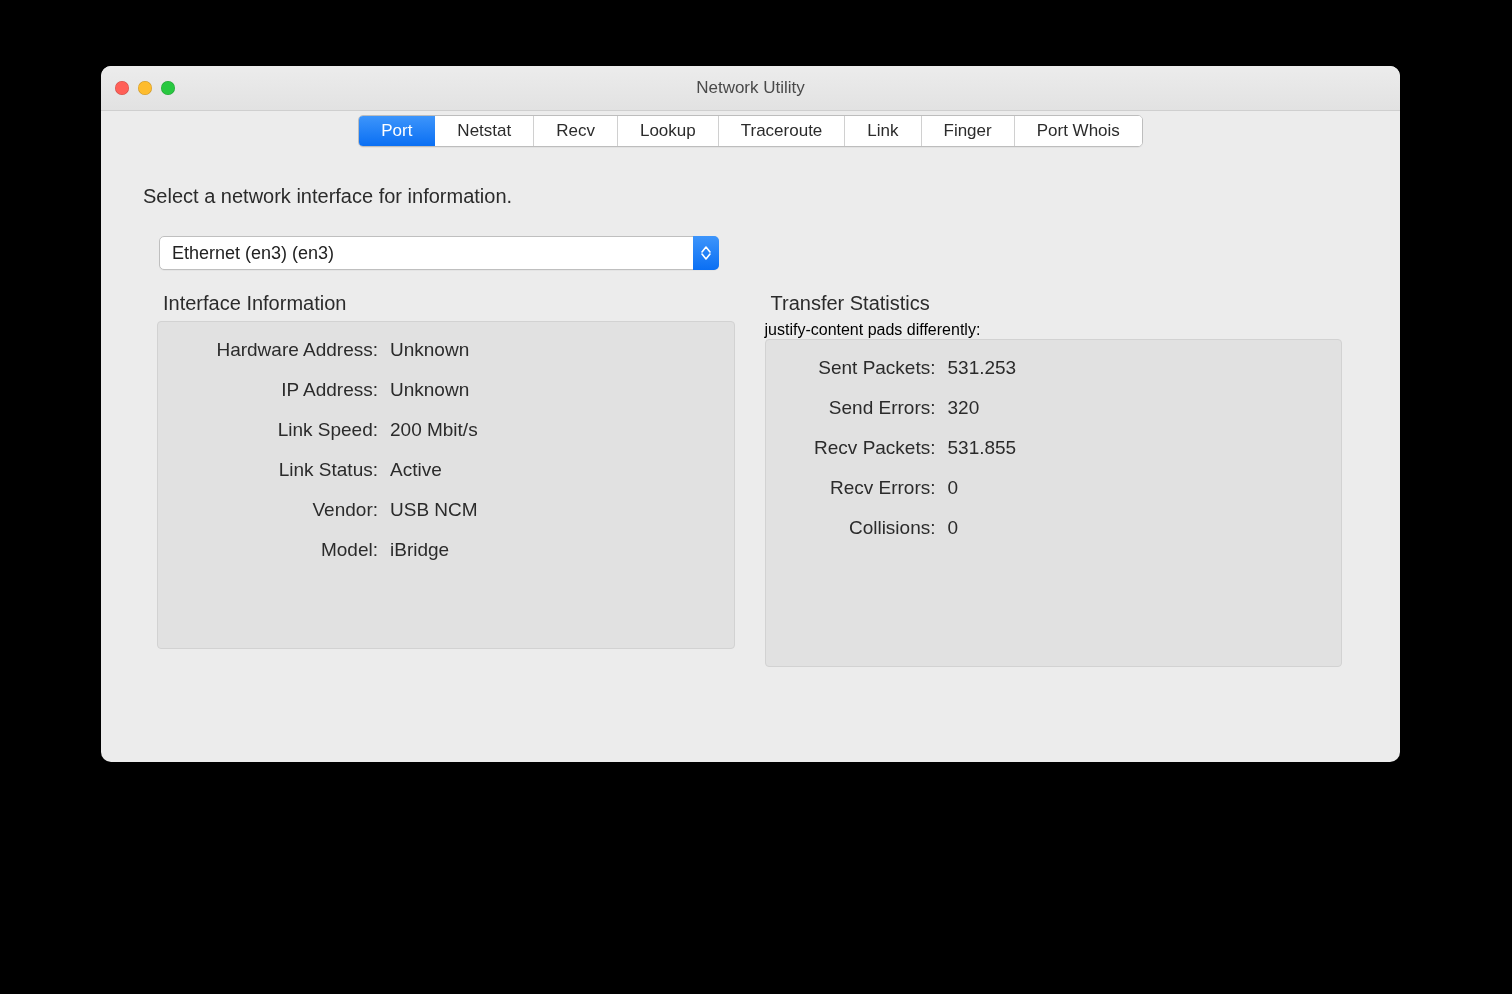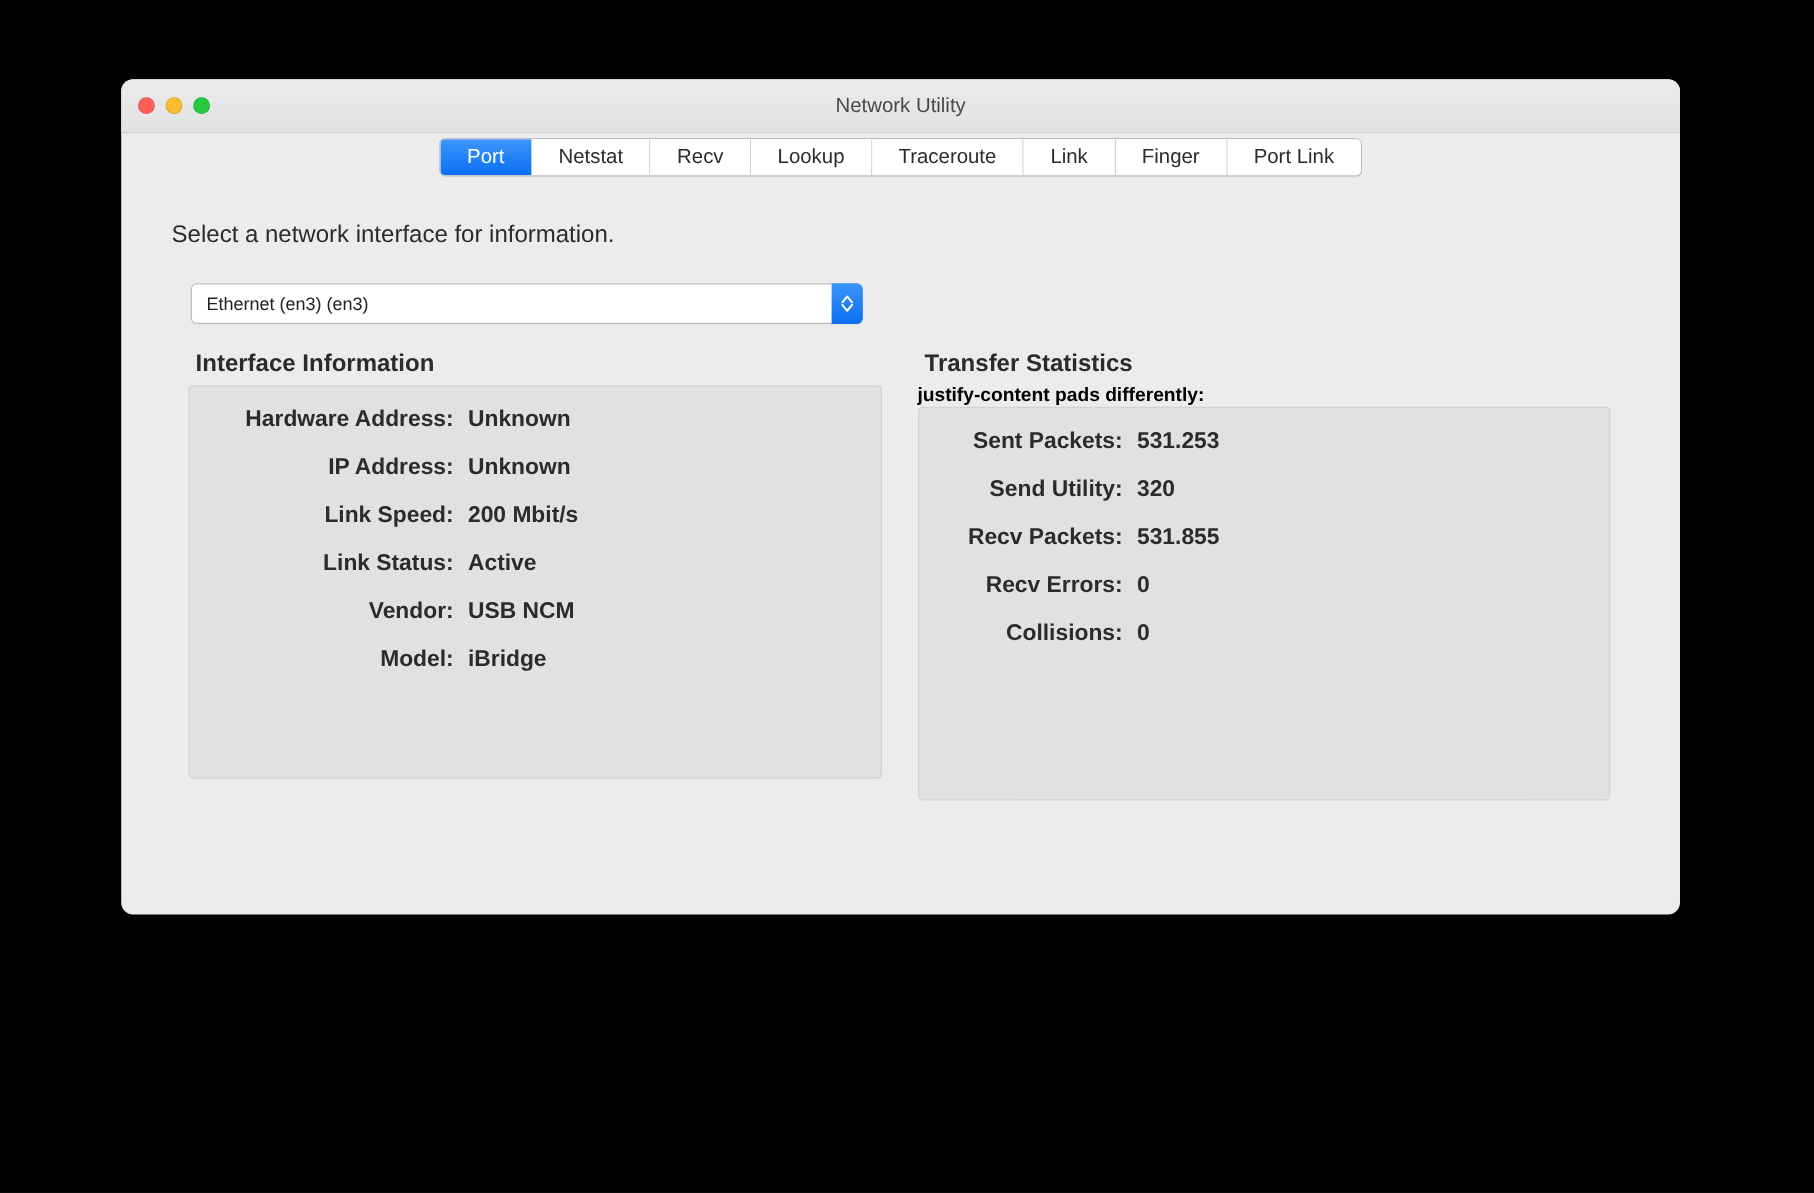--- a/index.html
+++ b/index.html
@@ -105,21 +105,21 @@
   }
   .select-wrap .box {
     position:absolute;
     left:0; top:0; right:0; bottom:0;
     background:#fff;
     border:1px solid #bfbfbf;
     border-radius:5px;
     display:flex;
     align-items:center;
     padding-left:12px;
-    font-size:15px;
+    font-size:18px;
     color:#222;
     box-shadow: 0 1px 0 rgba(0,0,0,0.03);
   }
   .select-wrap .arrows {
     position:absolute;
     right:0; top:0; bottom:0;
     width:26px;
     background: linear-gradient(#3d95fb,#0a6ff3);
     border-radius: 0 5px 5px 0;
     display:flex;
@@ -127,21 +127,20 @@
     align-items:center;
     justify-content:center;
     gap:0px;
   }
   .select-wrap .arrows svg { display:block; }
 
   .panels {
     display:flex;
     gap: 30px;
     padding: 0 14px;
-    font-weight: bold;
   }
   .panel-wrap { flex:1; }
   .panel-title {
     font-size: 20px;
     color:#2b2b2b;
     margin: 0 0 6px 6px;
   }
   .panel {
     background:#e1e1e1;
     border:1px solid #d2d2d2;
@@ -183,21 +182,21 @@
 
   <div class="tabrow">
     <div class="tabs">
       <div class="tab selected">Port</div>
       <div class="tab">Netstat</div>
       <div class="tab">Recv</div>
       <div class="tab">Lookup</div>
       <div class="tab">Traceroute</div>
       <div class="tab">Link</div>
       <div class="tab">Finger</div>
-      <div class="tab">Port Link</div>
+      <div class="tab">Port Whois</div>
     </div>
   </div>
 
   <div class="content">
     <div class="instruction">Select a network interface for information.</div>
 
     <div class="select-wrap">
       <div class="box">Ethernet (en3) (en3)</div>
       <div class="arrows">
         <svg width="10" height="7" viewBox="0 0 10 7">
@@ -243,21 +242,21 @@
 
       <div class="panel-wrap">
         <div class="panel-title">Transfer Statistics</div>
         justify-content pads differently:
         <div class="panel stats">
           <div class="row">
             <div class="label">Sent Packets:</div>
             <div class="val">531.253</div>
           </div>
           <div class="row">
-            <div class="label">Send Utility:</div>
+            <div class="label">Send Errors:</div>
             <div class="val">320</div>
           </div>
           <div class="row">
             <div class="label">Recv Packets:</div>
             <div class="val">531.855</div>
           </div>
           <div class="row">
             <div class="label">Recv Errors:</div>
             <div class="val">0</div>
           </div>

